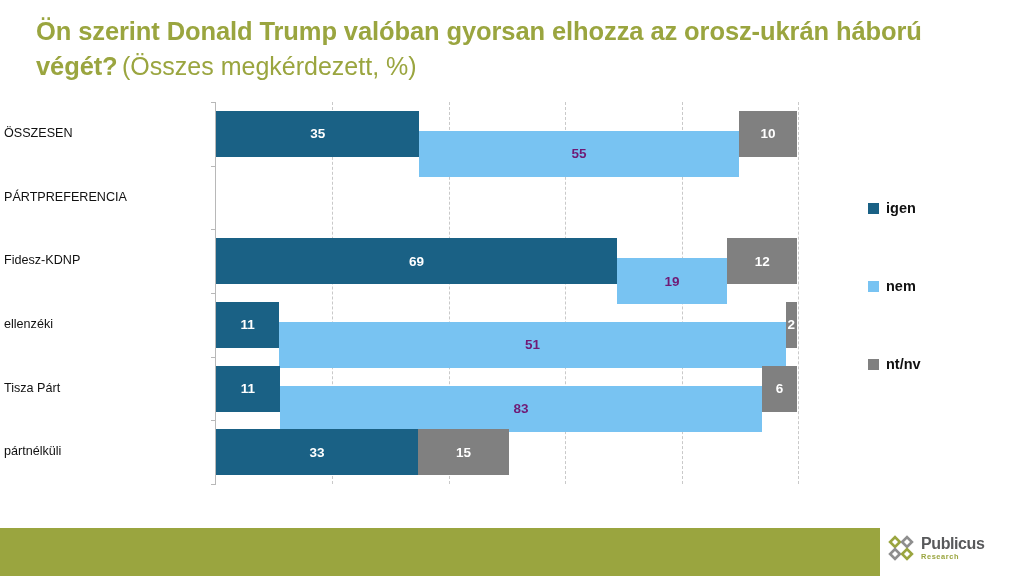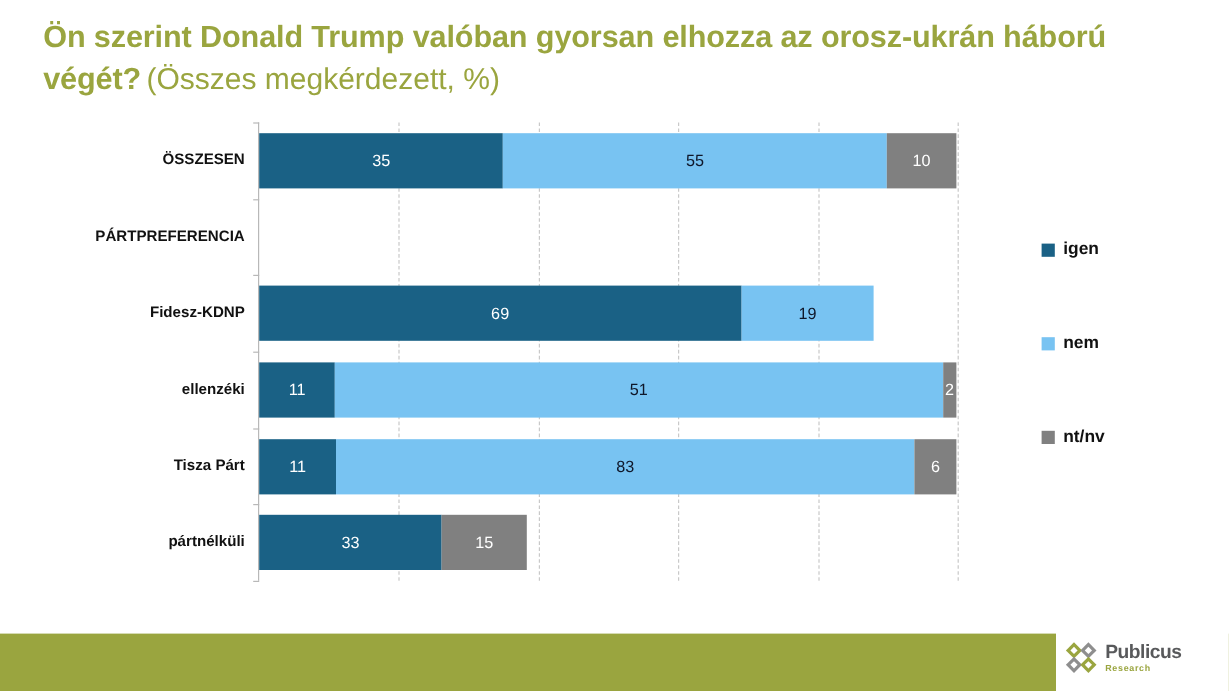--- a/index.html
+++ b/index.html
@@ -83,42 +83,43 @@
     width: 100%;
     display: flex;
     align-items: stretch;
   }
   .seg {
     height: 100%;
     display: flex;
     align-items: center;
     justify-content: center;
     font-size: 13.5px;
-    font-weight: normal;
+    font-weight: bold;
     color: #ffffff;
     box-sizing: border-box;
     position: relative;
   }
   .seg.nem {
-    color: #0f172a;
+    color: #701a75;
+    margin-top: 20px;
   }
   .seg-label-overflow {
     position: absolute;
     left: 50%;
     transform: translateX(-50%);
     white-space: nowrap;
   }
 
   
   .cat-label {
     position: absolute;
     right: 1034px;
-    text-align: right;
+    text-align: left;
     font-size: 12.6px;
-    font-weight: bold;
+    font-weight: normal;
     color: #111111;
     white-space: nowrap;
   }
   #cat-labels {
     position: absolute;
     left: 0; top: 0;
     width: 100%; height: 100%;
   }
   #cat-labels .cat-label {
     right: auto;
@@ -251,20 +252,23 @@
             <span class="seg-label-overflow">10</span>
           </div>
         </div>
         <div class="row" style="top: 136.167px; height: 46px;">
           <div class="seg" style="width: 401.58px; background: rgb(26, 97, 133);">
             <span class="seg-label-overflow">69</span>
           </div>
           <div class="seg nem" style="width: 110.58px; background: rgb(120, 195, 242);">
             <span class="seg-label-overflow">19</span>
           </div>
+          <div class="seg" style="width: 69.84px; background: rgb(128, 128, 128);">
+            <span class="seg-label-overflow">12</span>
+          </div>
         </div>
         <div class="row" style="top: 199.833px; height: 46px;">
           <div class="seg" style="width: 64.02px; background: rgb(26, 97, 133);">
             <span class="seg-label-overflow">11</span>
           </div>
           <div class="seg nem" style="width: 512.16px; background: rgb(120, 195, 242);">
             <span class="seg-label-overflow">51</span>
           </div>
           <div class="seg" style="width: 11.64px; background: rgb(128, 128, 128);">
             <span class="seg-label-overflow">2</span>
@@ -275,24 +279,24 @@
             <span class="seg-label-overflow">11</span>
           </div>
           <div class="seg nem" style="width: 483.06px; background: rgb(120, 195, 242);">
             <span class="seg-label-overflow">83</span>
           </div>
           <div class="seg" style="width: 34.92px; background: rgb(128, 128, 128);">
             <span class="seg-label-overflow">6</span>
           </div>
         </div>
         <div class="row" style="top: 327.167px; height: 46px;">
-          <div class="seg" style="width: 152px; background: rgb(26, 97, 133);">
+          <div class="seg" style="width: 202px; background: rgb(26, 97, 133);">
             <span class="seg-label-overflow">33</span>
           </div>
-          <div class="seg" style="width: 71px; background: rgb(128, 128, 128);">
+          <div class="seg" style="width: 91px; background: rgb(128, 128, 128);">
             <span class="seg-label-overflow">15</span>
           </div>
         </div>
       </div>
   </div>
 
   <div id="xaxis-ticks"></div>
 
 </div>
 

